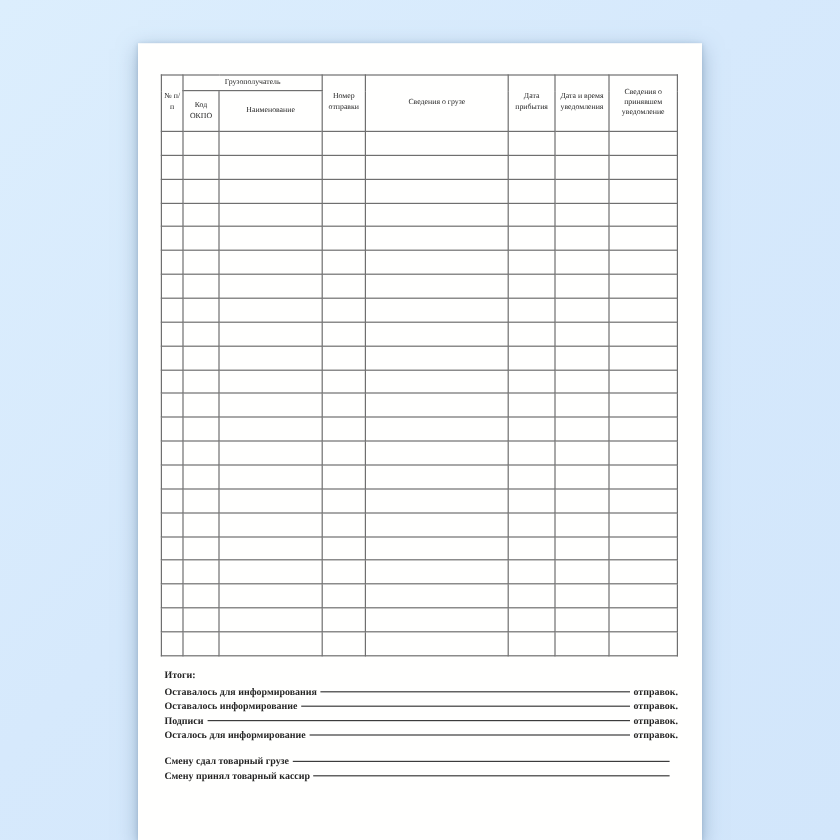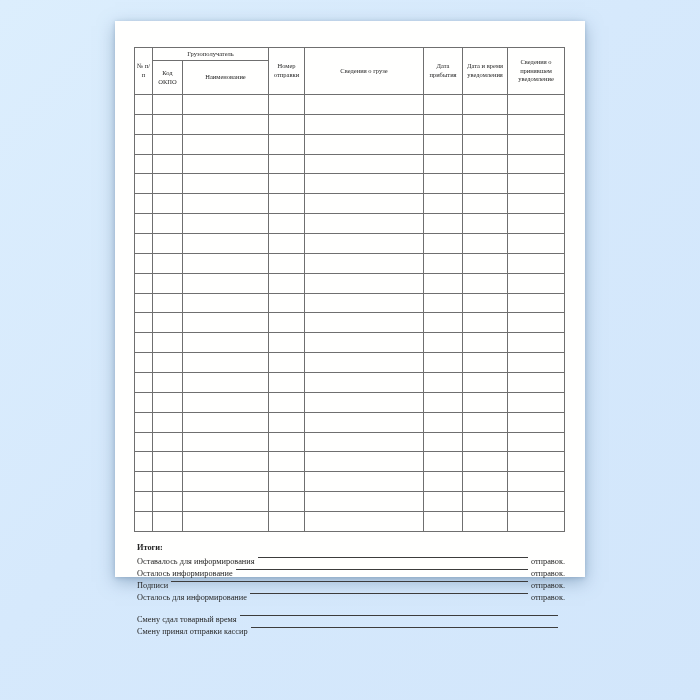--- a/index.html
+++ b/index.html
@@ -12,23 +12,23 @@
   }
   .stage {
     position: relative;
     width: 700px;
     height: 700px;
     background: linear-gradient(135deg, #dceefd 0%, #d6e9fc 45%, #d2e6fb 100%);
   }
   .page {
     position: absolute;
     left: 115px;
-    top: 21px;
+    top: 36px;
     width: 470px;
-    height: 556px;
+    height: 665px;
     background: #fffffe;
     box-shadow: 0 5px 16px rgba(96, 128, 160, 0.50), 0 1px 4px rgba(96, 128, 160, 0.35);
   }
   table.register {
     position: absolute;
     left: 19px;
     top: 26px;
     width: 431px;
     height: 484px;
     border-collapse: collapse;
@@ -60,23 +60,24 @@
   }
   .totals     { top: 521px; width: 428px; }
   .signatures { top: 593px; width: 424px; }
   .sec-title {
     font-weight: bold;
     line-height: 12.5px;
     margin-bottom: 1px;
   }
   .fill-line {
     display: flex;
-    align-items: flex-start;
+    align-items: center;
     line-height: 12.2px;
     white-space: nowrap;
+    font-weight: bold;
   }
   .fill-line .fill {
     flex: 1 1 auto;
     border-bottom: 1px solid #3c3c3c;
     margin: 0 3px 2px 3px;
     height: 1px;
   }
   .fill-line .suffix { white-space: nowrap; }
 </style>
 </head>
@@ -336,41 +337,41 @@
     </table>
 
     <div class="totals">
       <div class="sec-title">Итоги:</div>
       <div class="fill-line">
         <span>Оставалось для информирования</span>
         <span class="fill"></span>
         <span class="suffix">отправок.</span>
       </div>
       <div class="fill-line">
-        <span>Осталось информирование</span>
+        <span>Оставалось информирование</span>
         <span class="fill"></span>
         <span class="suffix">отправок.</span>
       </div>
       <div class="fill-line">
         <span>Подписи</span>
         <span class="fill"></span>
         <span class="suffix">отправок.</span>
       </div>
       <div class="fill-line">
         <span>Осталось для информирование</span>
         <span class="fill"></span>
         <span class="suffix">отправок.</span>
       </div>
     </div>
 
     <div class="signatures">
       <div class="fill-line">
-        <span>Смену сдал товарный время</span>
-        <span class="fill"></span>
-      </div>
-      <div class="fill-line">
-        <span>Смену принял отправки кассир</span>
+        <span>Смену сдал товарный грузе</span>
+        <span class="fill"></span>
+      </div>
+      <div class="fill-line">
+        <span>Смену принял товарный кассир</span>
         <span class="fill"></span>
       </div>
     </div>
 
   </div>
 </div>
 
 </body></html>

